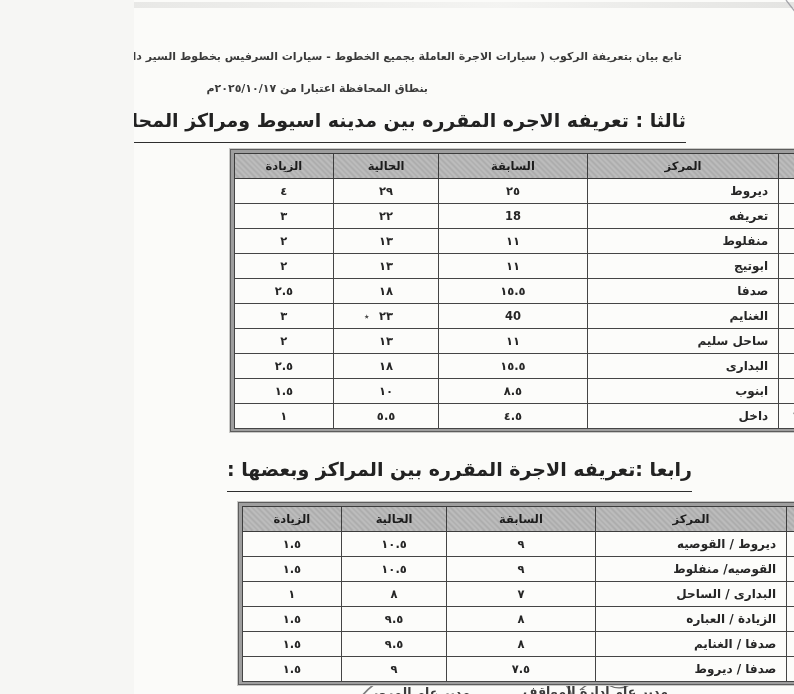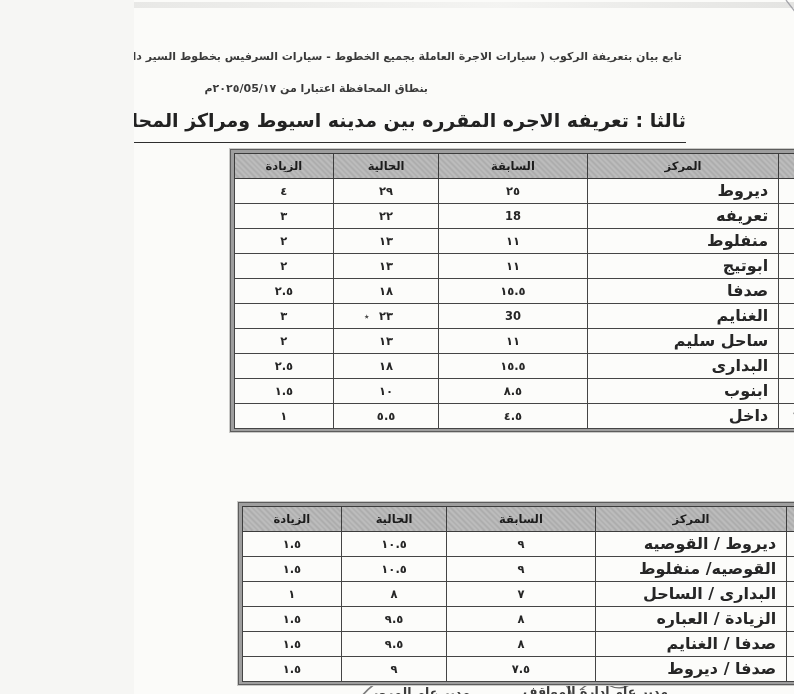--- a/index.html
+++ b/index.html
@@ -54,21 +54,21 @@
     background:#b2b2b2;
     background-image:repeating-linear-gradient(45deg,rgba(255,255,255,.14) 0 2px,rgba(0,0,0,.03) 2px 4px);
     font-size:11.5px;font-weight:bold;color:#1c1c1c;
     border:1.2px solid #3c3c3c;height:22px;padding:1px 16px;
   }
   table.fare td{
     border:1.2px solid #454545;
     font-size:11.5px;font-weight:bold;text-align:center;
     height:24px;padding:0 6px;color:#262626;
   }
-  table.fare td.name{text-align:right;font-size:16px;padding-right:10px;}
+  table.fare td.name{text-align:right;font-size:12px;padding-right:10px;}
   
   .footer-frag{
     position:absolute;font-size:12.5px;font-weight:bold;color:#3c3c3c;
     white-space:nowrap;
   }
   .foot-right{top:684px;right:126px;}
   .foot-center{top:685px;right:324px;}
   
   .stray-dot{
     position:absolute;top:311px;left:230px;
@@ -85,21 +85,21 @@
 
     <polyline points="652,0 700,62 793,192" fill="none" stroke="#8d8d96" stroke-width="1.3" opacity="0.75"></polyline>
     <rect x="660" y="0" width="134" height="10" fill="#d6d6d3" opacity="0.5"></rect>
 
     <ellipse cx="330" cy="706" rx="108" ry="48" fill="none" stroke="#7d7d7d" stroke-width="1.8" transform="rotate(-4 330 706)"></ellipse>
 
     <path d="M446,690 q14,-12 28,-5 t26,-3 q10,-3 18,-8 l26,-2 l-42,10 q22,-3 42,-9" fill="none" stroke="#5a5a5a" stroke-width="1.3" opacity="0.9"></path>
   </svg>
 
   <div class="hdr-line1">تابع بيان بتعريفة الركوب ( سيارات الاجرة العاملة بجميع الخطوط - سيارات السرفيس بخطوط السير داخل المدن ) :</div>
-  <div class="hdr-line2">بنطاق المحافظة اعتبارا من ٢٠٢٥/05/١٧م</div>
+  <div class="hdr-line2">بنطاق المحافظة اعتبارا من ٢٠٢٥/١٠/١٧م</div>
 
   <div class="sec-title sec3">ثالثا : تعريفه الاجره المقرره بين مدينه اسيوط ومراكز المحافظة :</div>
   <div class="tbl-wrap tbl3">
     <table class="fare">
       <colgroup>
         <col style="width:40px">
           <col style="width:190px">
           <col style="width:148px">
         <col style="width:104px">
           <col style="width:99px">
@@ -145,21 +145,21 @@
           <tr>
             <td>٥</td>
             <td class="name">صدفا</td>
             <td>١٥.٥</td>
             <td>١٨</td>
             <td>٢.٥</td>
           </tr>
           <tr>
             <td>٦</td>
             <td class="name">الغنايم</td>
-            <td>30</td>
+            <td>40</td>
             <td>٢٣</td>
             <td>٣</td>
           </tr>
           <tr>
             <td>٧</td>
             <td class="name">ساحل سليم</td>
             <td>١١</td>
             <td>١٣</td>
             <td>٢</td>
           </tr>
@@ -183,20 +183,21 @@
             <td>٤.٥</td>
             <td>٥.٥</td>
             <td>١</td>
           </tr>
         </tbody>
       </table>
   </div>
 
   <div class="stray-dot">٭</div>
 
+  <div class="sec-title sec4">رابعا :تعريفه الاجرة المقرره بين المراكز وبعضها :</div>
   <div class="tbl-wrap tbl4">
     <table class="fare">
       <colgroup>
         <col style="width:40px">
           <col style="width:190px">
           <col style="width:148px">
         <col style="width:104px">
           <col style="width:99px">
       </colgroup>
     <thead>

